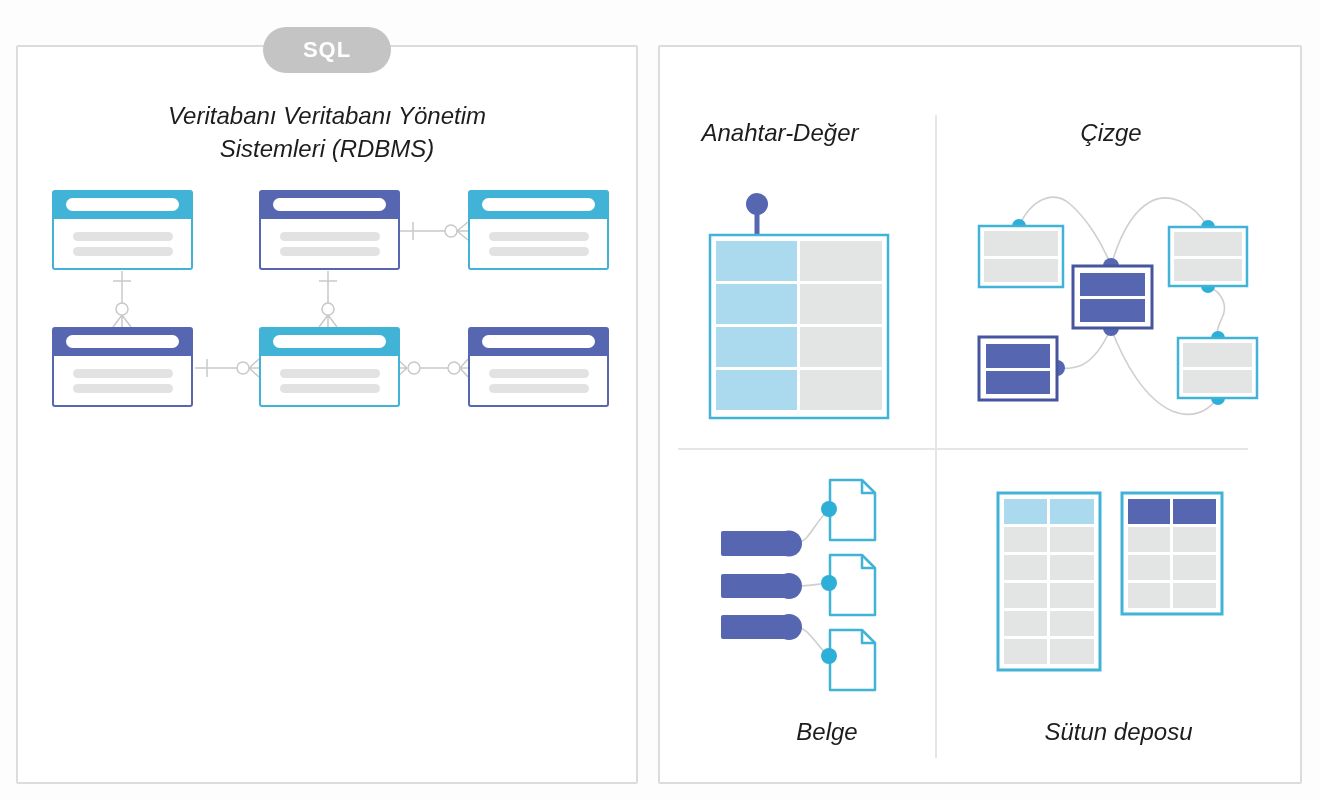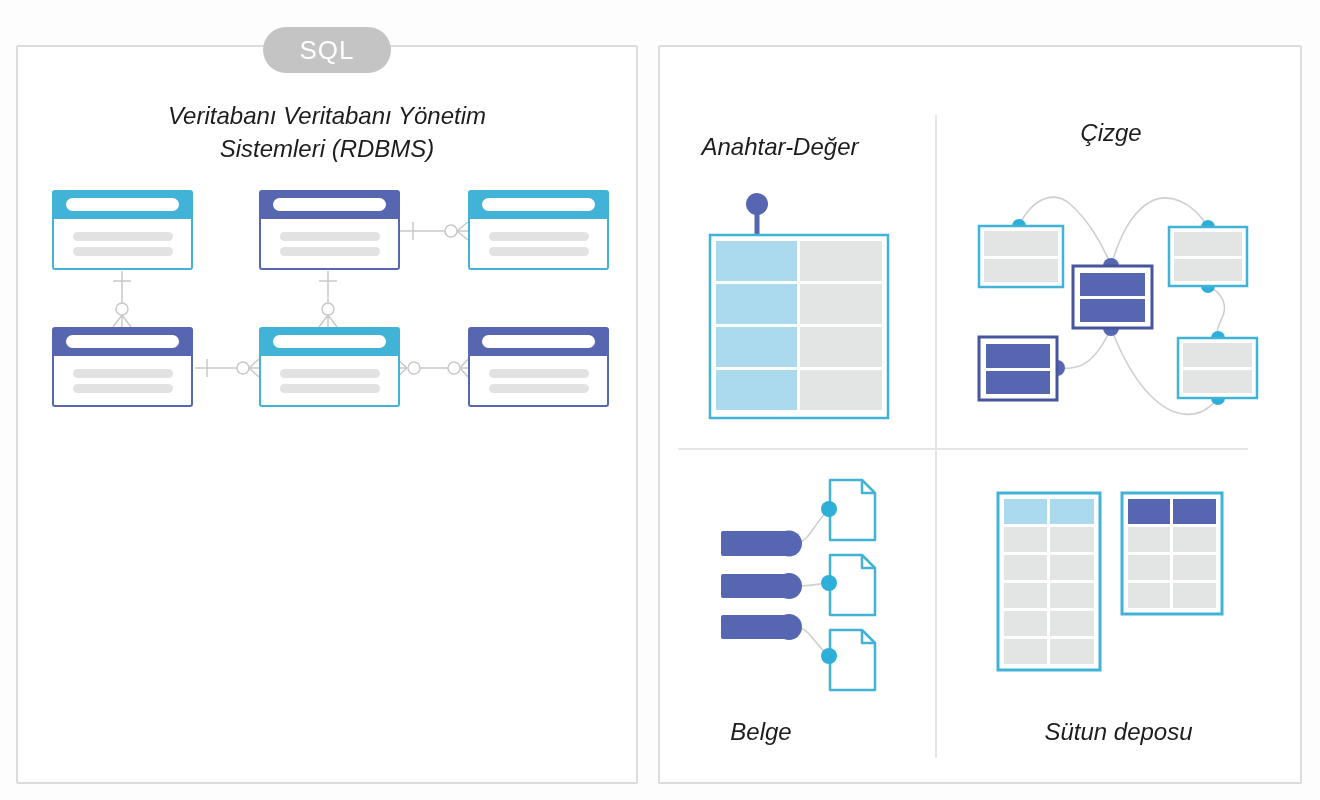--- a/index.html
+++ b/index.html
@@ -9,30 +9,30 @@
     --text:#1d1d1f; --bg:#fdfdfd; --hdr:#41b3d7;
   }
   *{margin:0;padding:0;box-sizing:border-box}
   html,body{width:1320px;height:800px;overflow:hidden;background:var(--bg);
     font-family:"Liberation Sans",sans-serif;}
   .canvas{position:relative;width:1320px;height:800px;background:var(--bg)}
   .panel{position:absolute;background:#fff;border:2px solid var(--panel-border);border-radius:2px}
   .panel.left{left:16px;top:45px;width:622px;height:739px}
   .panel.right{left:658px;top:45px;width:644px;height:739px}
   .badge{position:absolute;top:27px;height:46px;border-radius:23px;background:var(--badge);
-    color:var(--badge-text);font-weight:normal;font-size:26px;letter-spacing:1px;
+    color:var(--badge-text);font-weight:bold;font-size:22px;letter-spacing:1px;
     display:flex;align-items:center;justify-content:center;z-index:5}
   .badge.sql{left:263px;width:128px}
   .badge.nosql{left:891px;width:178px}
   .panel-title{position:absolute;left:16px;top:99px;width:622px;text-align:center;
     font-style:italic;font-size:24px;line-height:33px;color:var(--text);font-weight:normal}
   .q-label{position:absolute;text-align:center;font-style:italic;font-size:24px;color:var(--text)}
-  .q-label.kv{left:658px;width:244px;top:133px}
+  .q-label.kv{left:658px;width:244px;top:119px}
   .q-label.graph{left:892px;width:438px;top:119px}
-  .q-label.doc{left:622px;width:278px;top:718px}
+  .q-label.doc{left:688px;width:278px;top:718px}
   .q-label.col{left:936px;width:365px;top:718px}
   .divider{position:absolute;background:var(--divider)}
   .divider.v{left:935px;top:115px;width:2px;height:643px}
   .divider.h{left:678px;top:448px;width:570px;height:2px}
   svg{position:absolute;overflow:visible}
   .er-svg{left:40px;top:185px}
   .kv-svg{left:700px;top:190px}
   .graph-svg{left:960px;top:185px}
   .doc-svg{left:705px;top:465px}
   .col-svg{left:990px;top:485px}

